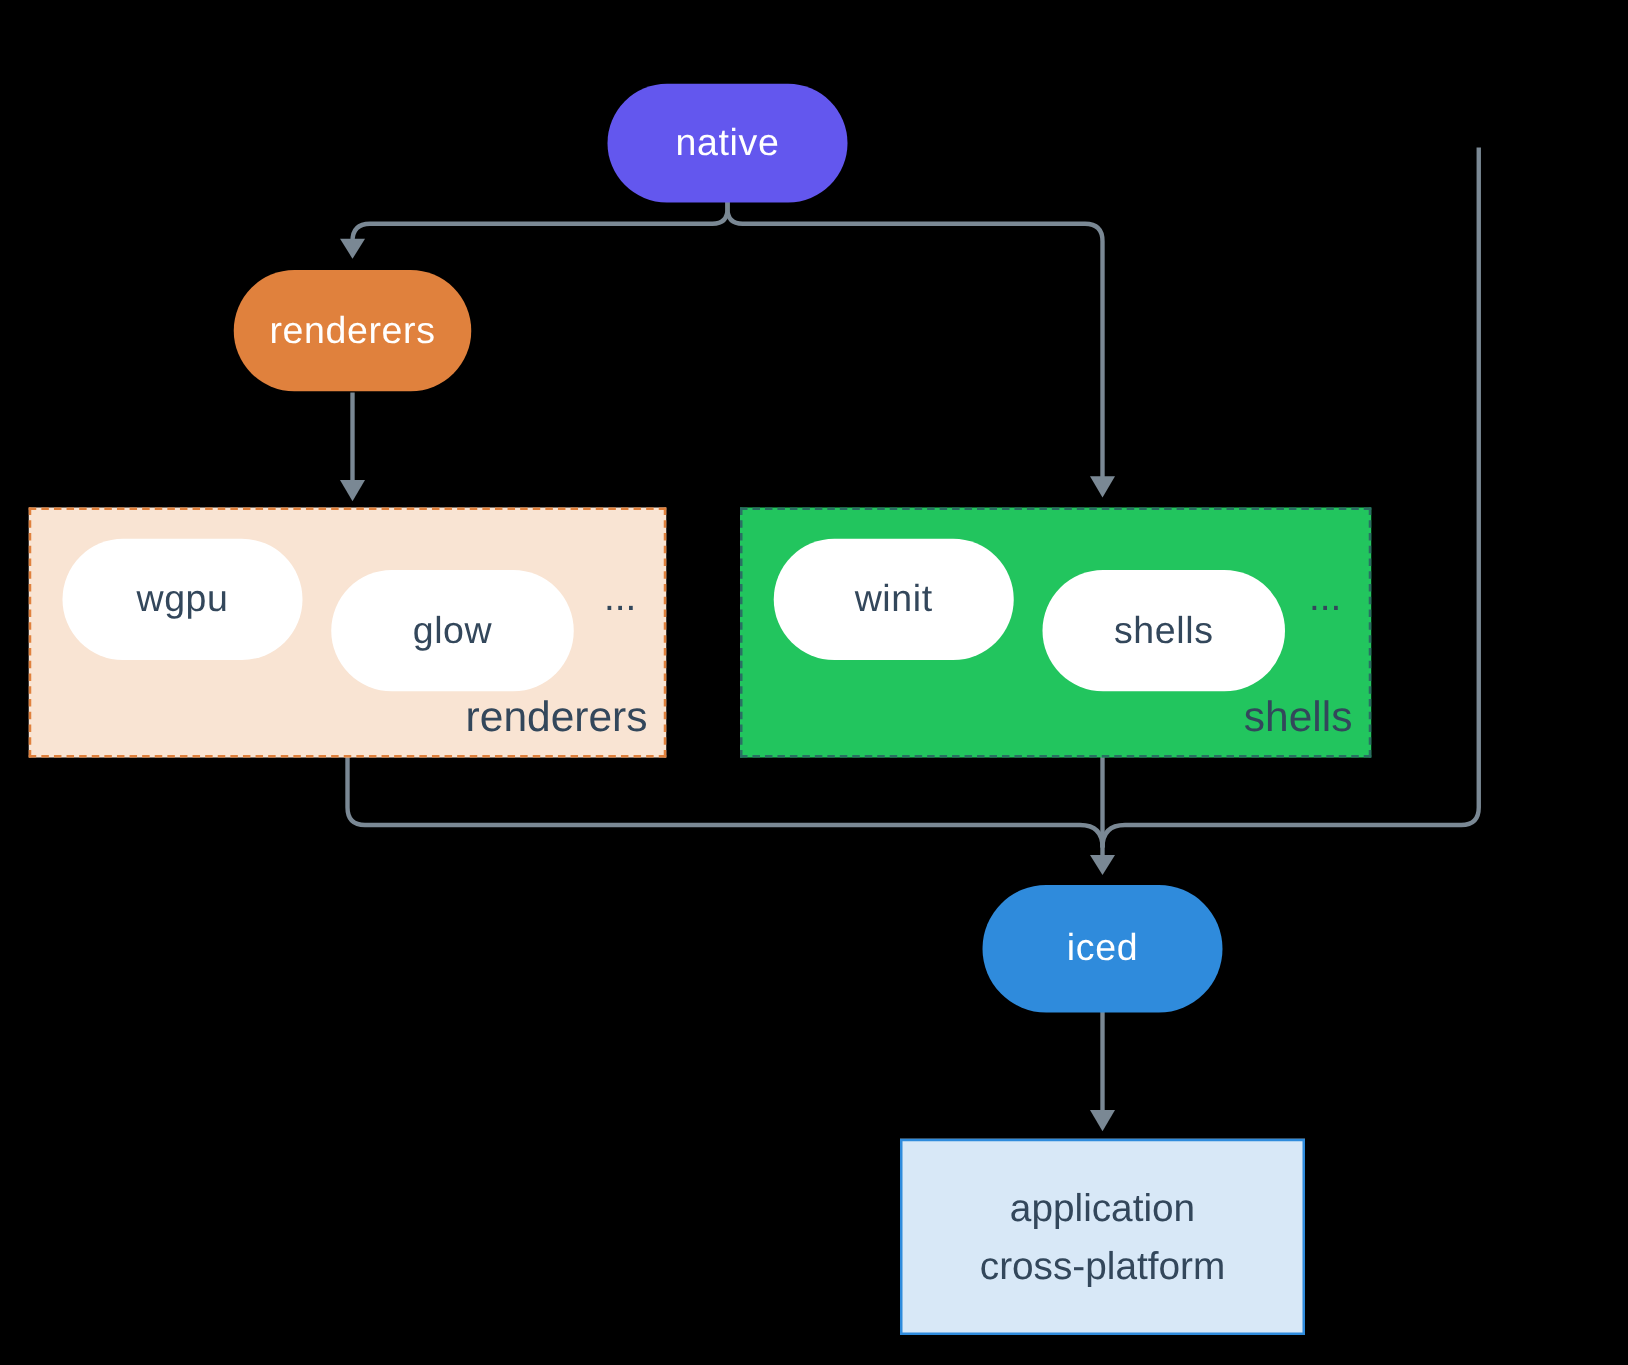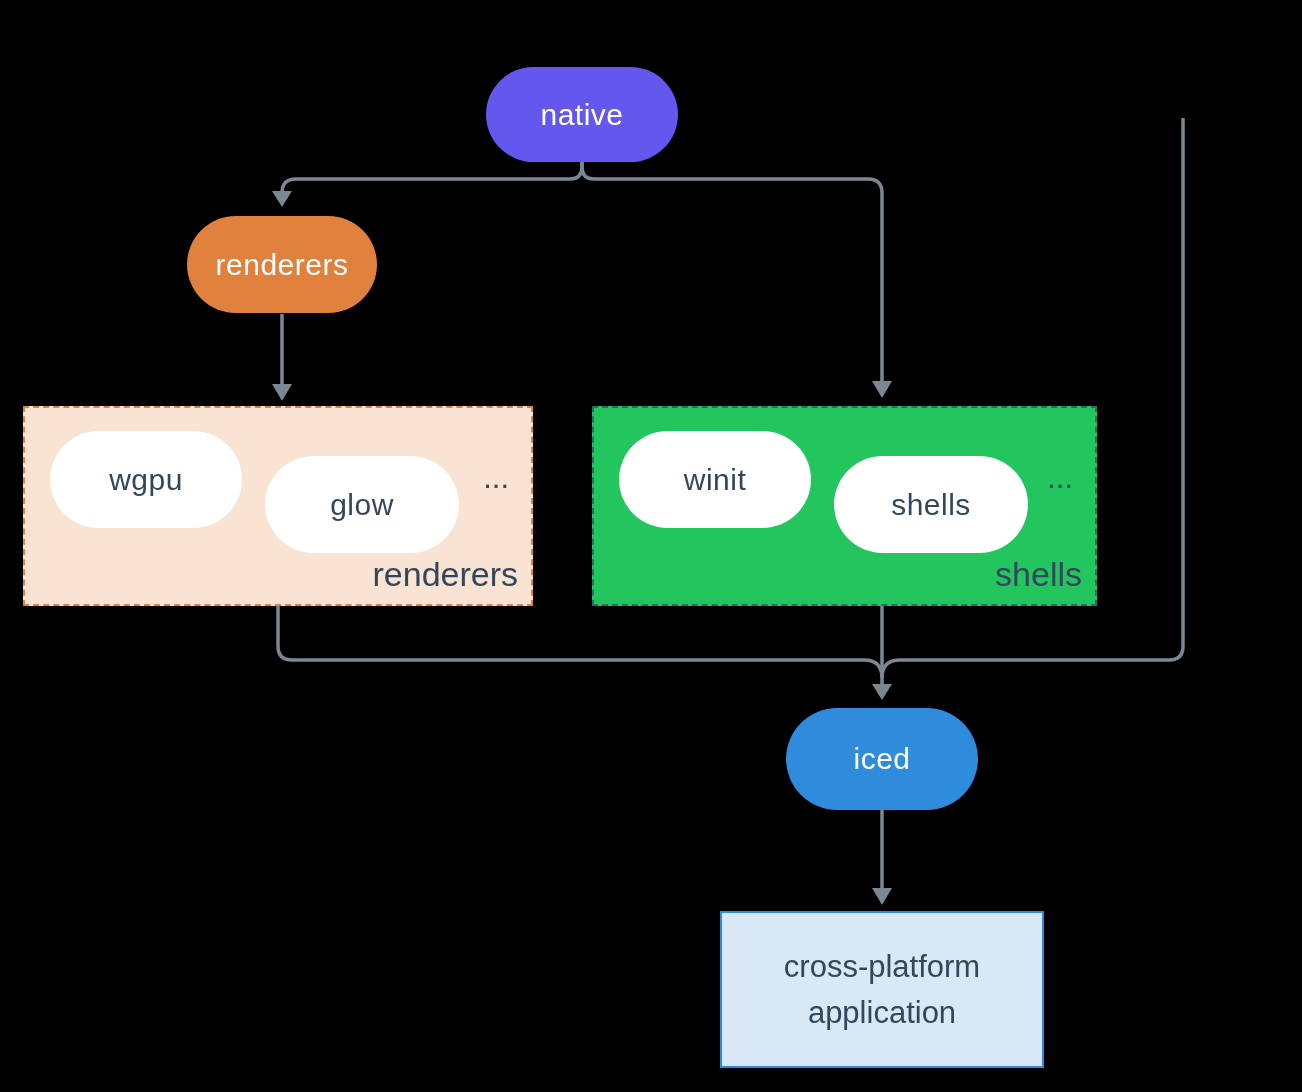--- a/index.html
+++ b/index.html
@@ -141,17 +141,17 @@
     </div>
     <span class="ellipsis">...</span>
     <span class="group-label">shells</span>
   </div>
 
   <div class="pill pill-iced node-iced">
     <span>iced</span>
   </div>
 
   <div class="app-box">
+    <span>application</span>
     <span>cross-platform</span>
-    <span>application</span>
   </div>
 
 </div>
 
 </body></html>

